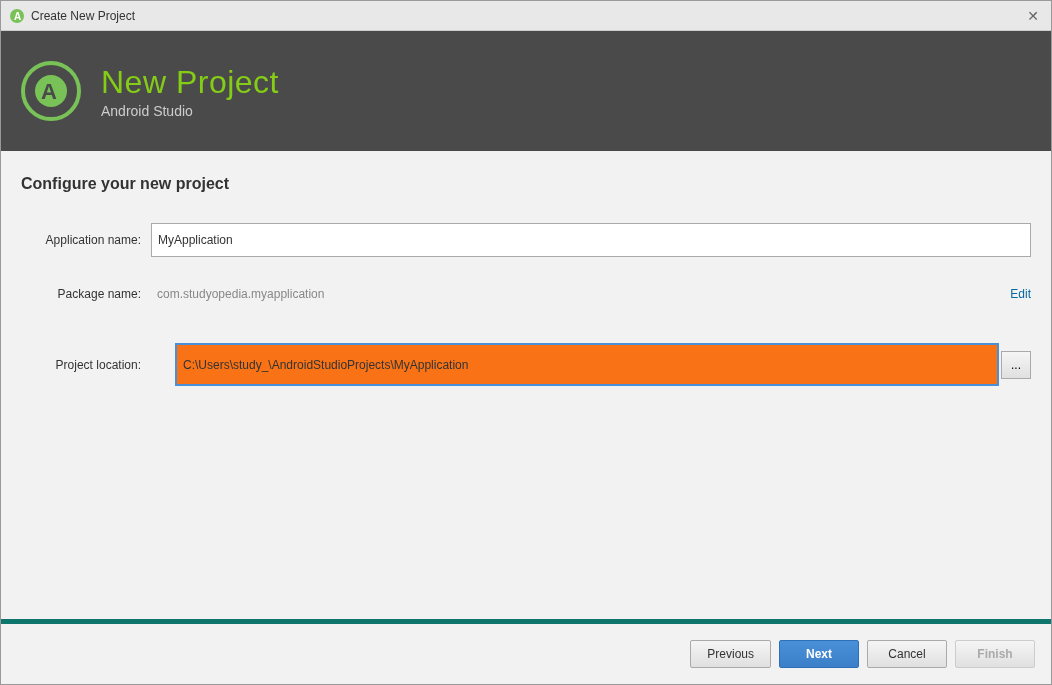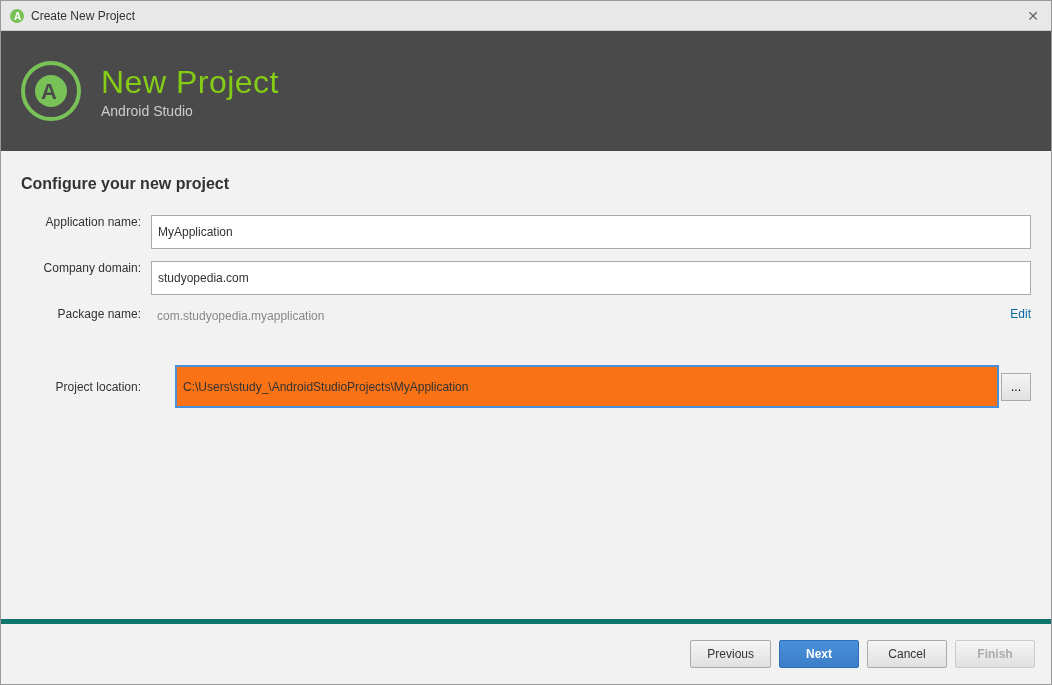--- a/index.html
+++ b/index.html
@@ -104,30 +104,31 @@
       background: #f2f2f2;
       padding: 24px 20px 0 20px;
       display: flex;
       flex-direction: column;
     }
 
     .section-title {
       font-size: 16px;
       font-weight: bold;
       color: #333;
-      margin-bottom: 22px;
+      margin-bottom: 30px;
     }
 
     .form-area {
       padding: 0 0 0 0;
     }
 
     .form-row {
       display: flex;
-      margin-bottom: 12px;
+      align-items: center;
+      margin-bottom: 28px;
     }
 
     .form-label {
       width: 130px;
       font-size: 12px;
       color: #333;
       text-align: right;
       padding-right: 10px;
       flex-shrink: 0;
     }
@@ -295,26 +296,20 @@
 
     <div class="form-area">
 
       <div class="form-row">
         <label class="form-label">
           <span>Application name:</span>
         </label>
         <input class="form-input" type="text" value="MyApplication" style="">
       </div>
 
-      <div class="form-row">
-        <label class="form-label">
-          <span>Company domain:</span>
-        </label>
-        <input class="form-input" type="text" value="studyopedia.com" style="">
-      </div>
 
       <div class="form-row">
         <label class="form-label">
           <span>Package name:</span>
         </label>
         <span class="package-name-value">com.studyopedia.myapplication</span>
         <a class="edit-link" href="#">Edit</a>
       </div>
 
 

